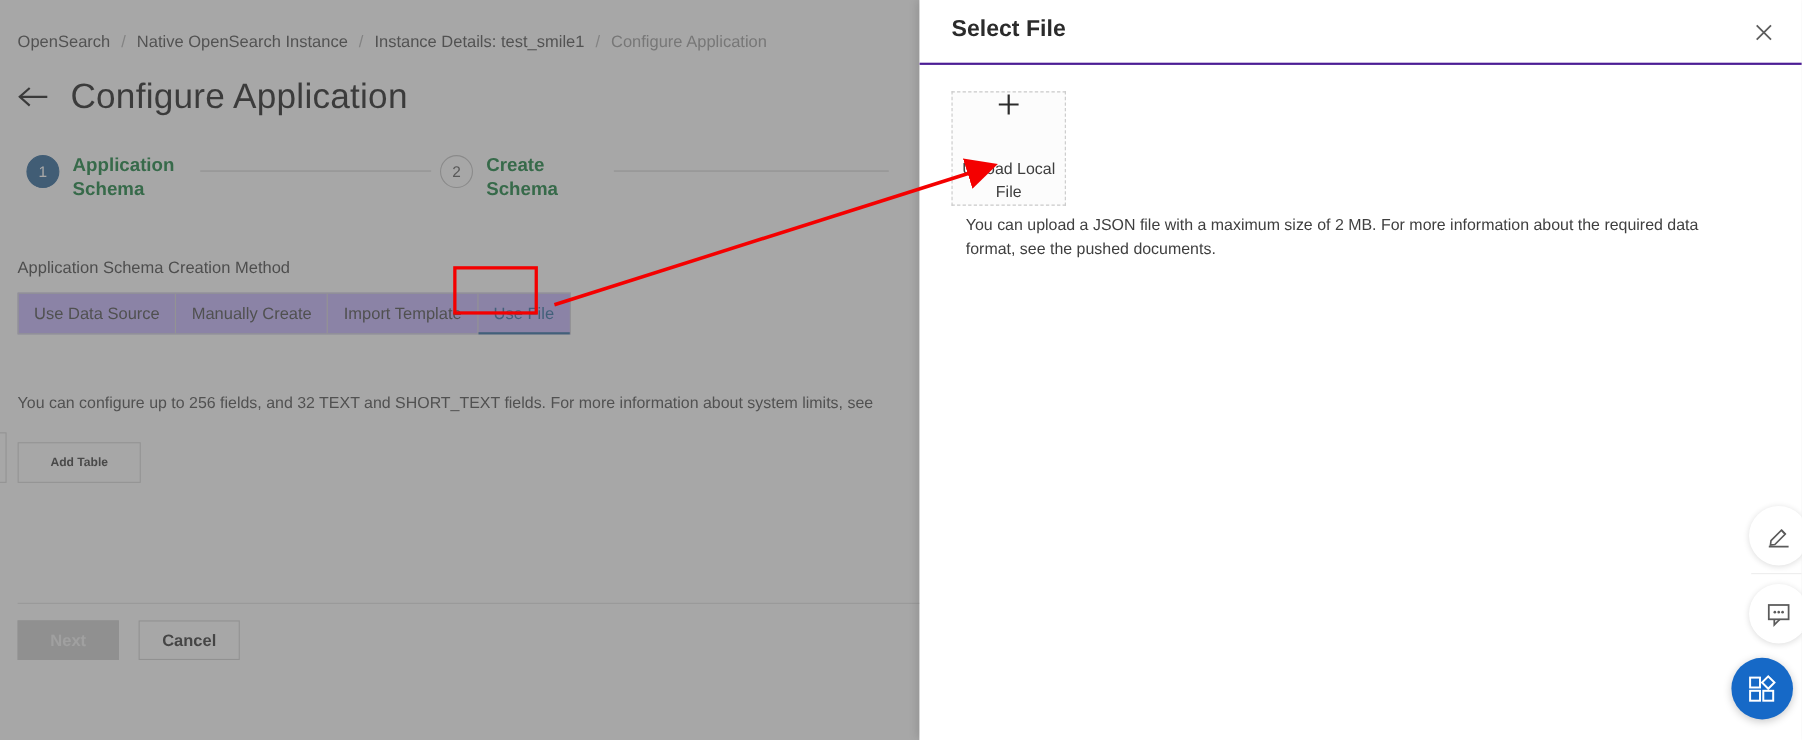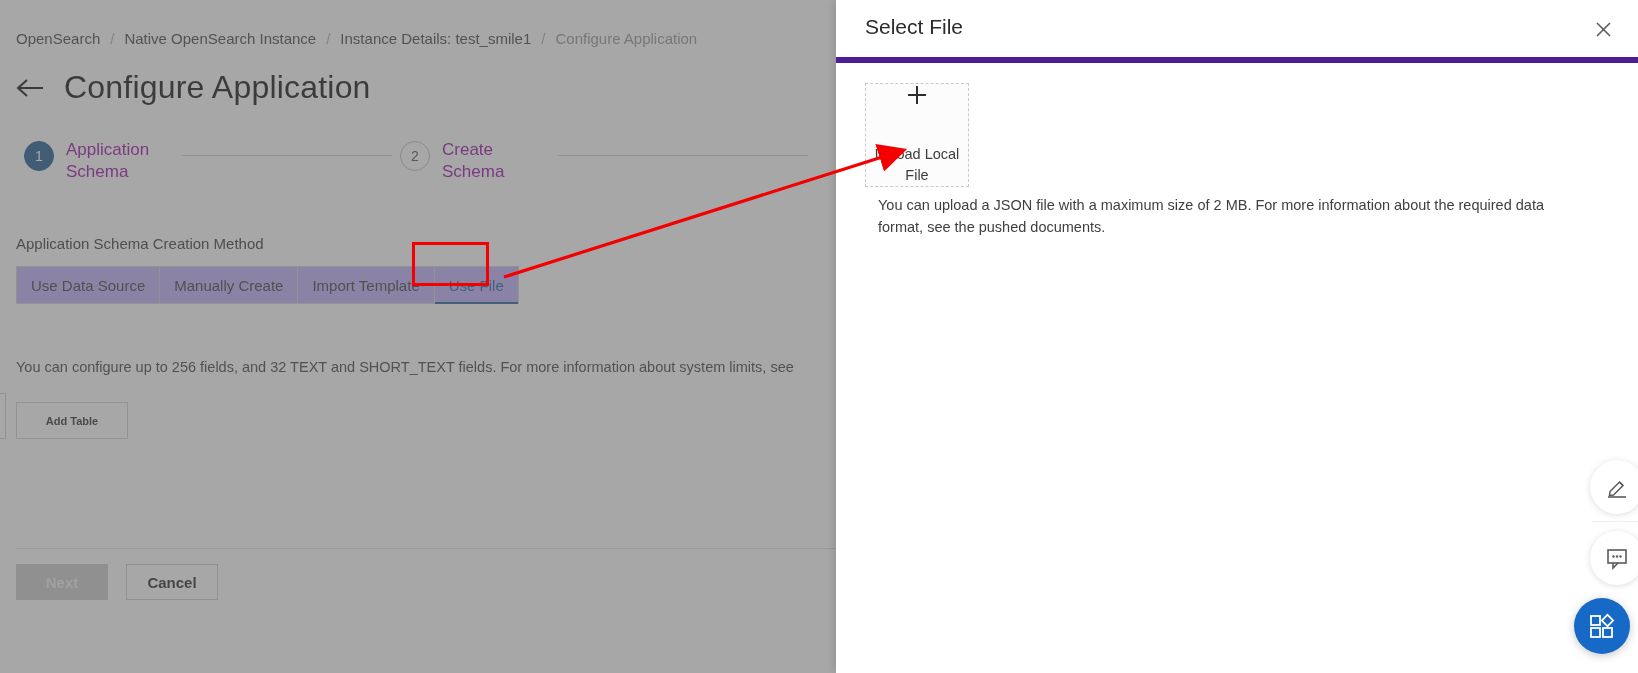--- a/index.html
+++ b/index.html
@@ -107,22 +107,22 @@
     border: 1px solid #2a6496;
   }
   .step-circle.inactive {
     background: transparent;
     color: #5a5a5a;
     border: 1px solid #c3c3c3;
   }
   .step-label {
     font-size: 17px;
     line-height: 22px;
-    font-weight: normal;
-    color: #a21caf;
+    font-weight: bold;
+    color: #15803d;
     width: 110px;
   }
   .step-line {
     height: 1px;
     background: #cfcfcf;
     margin-top: 16px;
     flex: 0 0 auto;
   }
   .step-line.l1 { width: 210px; margin-left: 6px; margin-right: 8px; }
   .step-line.l2 { width: 250px; margin-left: 6px; }
@@ -260,21 +260,22 @@
     position: absolute;
     right: 0; top: 0;
     width: 802px;
     height: 673px;
     background: #ffffff;
     box-shadow: -2px 0 8px rgba(0,0,0,0.12);
   }
   .drawer-header {
     position: relative;
     height: 57px;
-    border-bottom: 6px solid #4c1d95;
+    border-bottom: 2px solid #4c1d95;
+    font-weight: bold;
   }
   .drawer-title {
     position: absolute;
     left: 29px;
     top: 15px;
     font-size: 21px;
     color: #2b2b2b;
   }
   .drawer-close {
     position: absolute;

